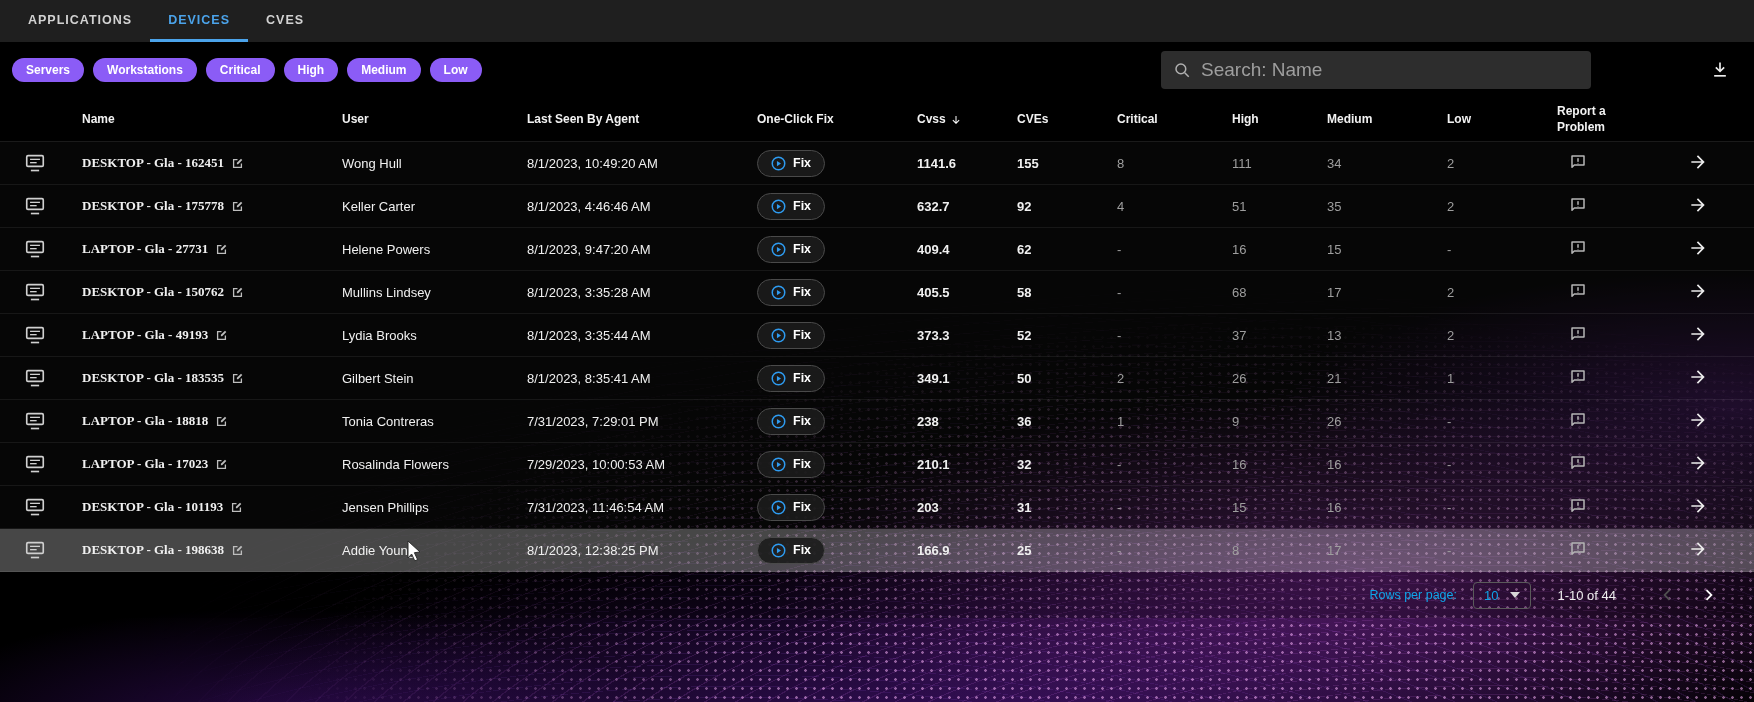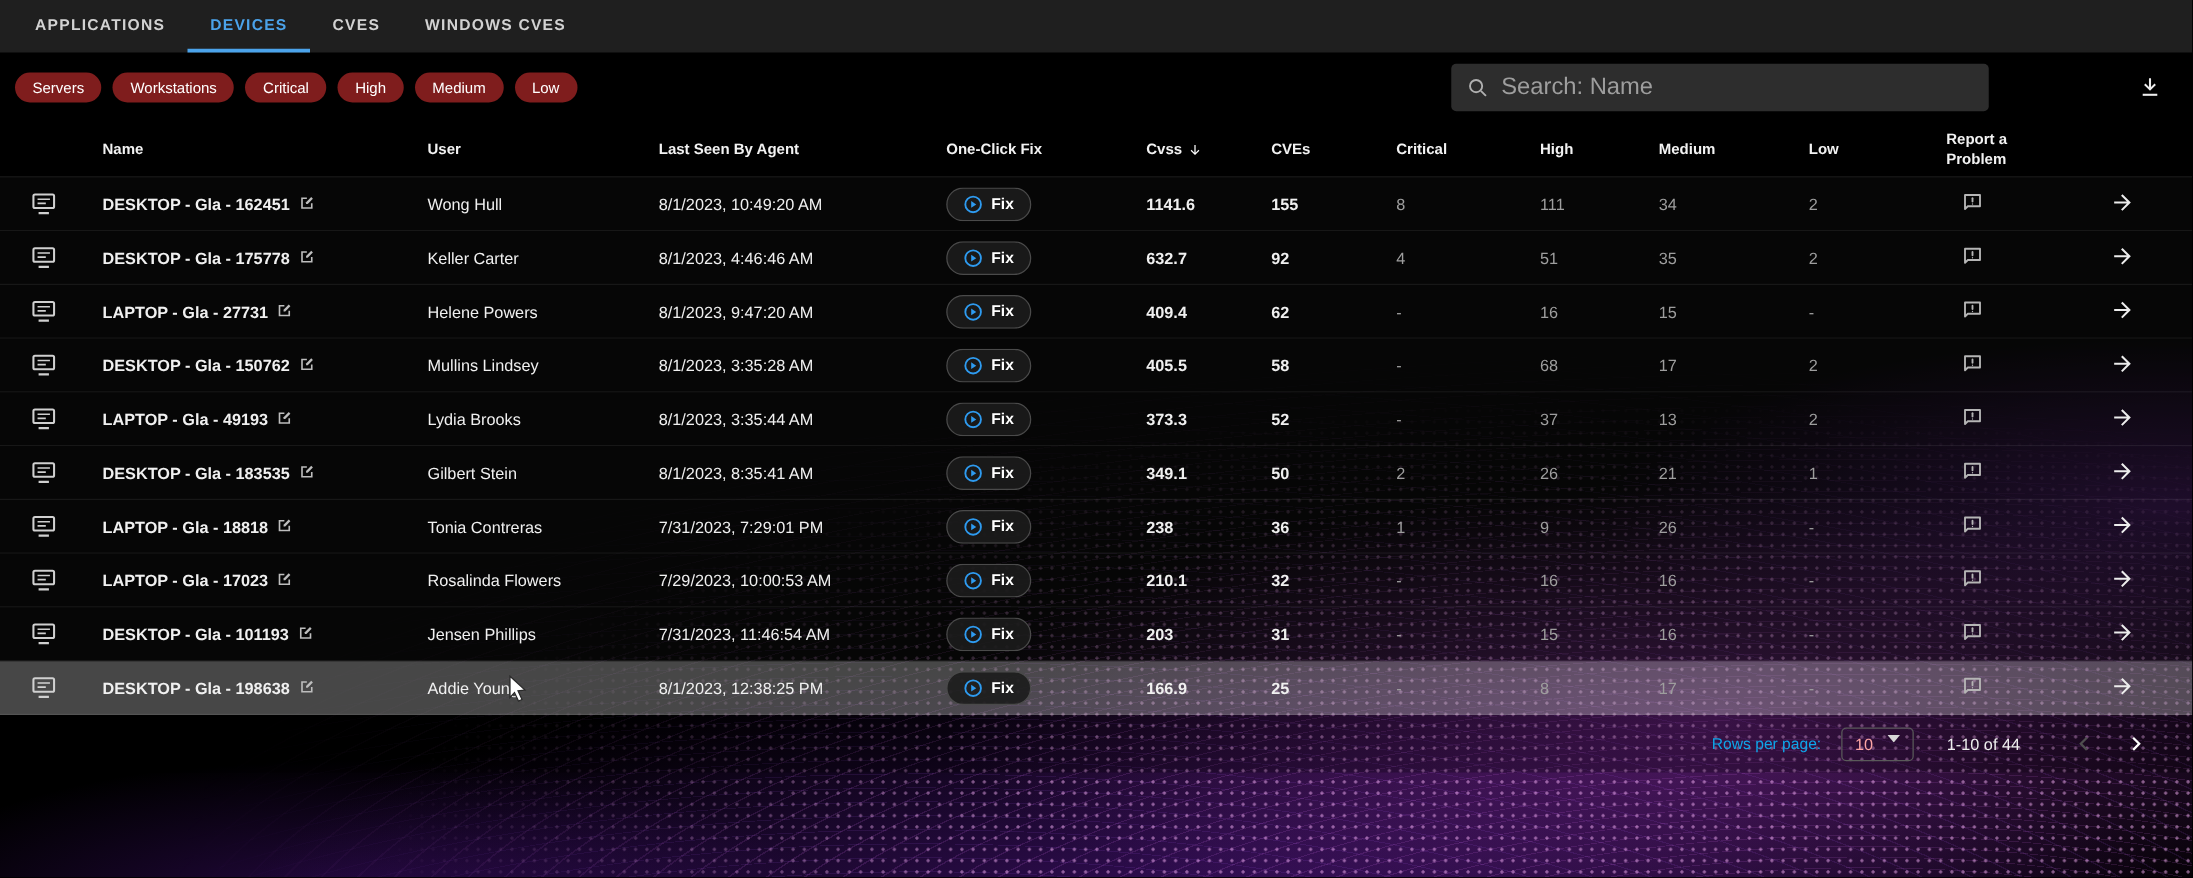--- a/index.html
+++ b/index.html
@@ -33,72 +33,71 @@
   .layer { position:relative; z-index:1; }
 
   
   .topnav { height:42px; background:#1f1f1f; display:flex; align-items:stretch; padding-left:10px; }
   .tab { display:flex; align-items:center; padding:0 18px; font-size:12.5px; font-weight:700;
          letter-spacing:1px; color:#d2d2d2; border-bottom:3px solid transparent; cursor:pointer; }
   .tab.active { color:#4ba3ea; border-bottom-color:#4ba3ea; }
 
   
   .filterbar { height:56px; display:flex; align-items:center; padding:0 24px 0 12px; gap:9px; }
-  .chip { background:#7f1d1d; color:#fff; font-size:12px; font-weight:400; padding:5px 14px;
+  .chip { background:#8b5cf6; color:#fff; font-size:12px; font-weight:700; padding:5px 14px;
           border-radius:13px; white-space:nowrap; cursor:pointer; }
   .searchbox { margin-left:auto; margin-right:110px; width:430px; height:38px; background:#2d2d2d;
                border-radius:4px; display:flex; align-items:center; padding:0 12px; gap:10px; }
   .searchbox input { flex:1; background:transparent; border:none; outline:none; color:#e0e0e0;
                      font-size:19px; font-family:inherit; }
   .searchbox input::placeholder { color:#9e9e9e; }
   .dlbtn { display:flex; align-items:center; cursor:pointer; }
 
   
   .grid { display:grid; grid-template-columns:70px 260px 185px 230px 160px 100px 100px 115px 95px 120px 110px 115px 94px; }
   .thead { height:44px; align-items:center; border-bottom:1px solid rgba(255,255,255,0.10); }
   .hcell { font-size:12px; font-weight:700; color:#f2f2f2; padding-left:12px; line-height:1.3; cursor:pointer; }
   .hcell.sorted { display:flex; align-items:center; gap:4px; }
   .trow { height:43px; align-items:center; border-bottom:1px solid rgba(255,255,255,0.07);
           background:rgba(14,14,14,0.40); cursor:pointer; }
   .trow.highlight { background:rgba(148,148,148,0.48); }
   .cell { padding-left:12px; font-size:13px; color:#f0f0f0; white-space:nowrap; overflow:hidden; }
   .c-icon { display:flex; justify-content:center; padding-left:0; }
-  .c-name { font-weight:600; display:flex; gap:7px; }
+  .c-name { font-weight:600; display:flex; align-items:center; gap:7px;font-family:Liberation Serif, serif; }
   .c-user, .c-seen { font-weight:500; }
   .c-cvss, .c-cves { font-weight:700; }
   .c-sev { color:#9e9e9e; }
   .fixbtn { display:inline-flex; align-items:center; gap:7px; height:27px; padding:0 13px;
             background:rgba(28,28,28,0.9); border:1px solid #4a4a4a; border-radius:14px;
             color:#fff; font-size:12.5px; font-weight:700; font-family:inherit; cursor:pointer; }
   .iconbtn { display:inline-flex; cursor:pointer; }
 
   
   .footer { height:46px; display:flex; align-items:center; justify-content:flex-end;
             padding-right:24px; gap:0; background:rgba(0,0,0,0.25); }
   .rpp-label { color:#0ea5e9; font-size:12.5px; margin-right:16px; }
-  .rpp-select { display:flex; gap:12px; border:1px solid #5a5a5a; border-radius:4px;
-                padding:5px 10px; color:#fca5a5; font-size:13px; cursor:pointer; }
+  .rpp-select { display:flex; align-items:center; gap:12px; border:1px solid #5a5a5a; border-radius:4px;
+                padding:5px 10px; color:#0ea5e9; font-size:13px; cursor:pointer; }
   .range { color:#eee; font-size:13px; margin:0 30px 0 26px; }
   .pgbtn { display:inline-flex; padding:4px 10px; cursor:pointer; }
   .pgbtn.disabled { cursor:default; }
 
   
   .cursor { position:absolute; left:406px; top:540px; z-index:5; pointer-events:none; }
 </style>
 </head>
 <body>
 
 <div class="page">
   <div class="bg-waves"></div>
 
   <header class="topnav layer">
     <div class="tab">APPLICATIONS</div>
     <div class="tab active">DEVICES</div>
     <div class="tab">CVES</div>
-    <div class="tab">WINDOWS CVES</div>
   </header>
 
   <div class="filterbar layer">
     <div class="chip">Servers</div>
     <div class="chip">Workstations</div>
     <div class="chip">Critical</div>
     <div class="chip">High</div>
     <div class="chip">Medium</div>
     <div class="chip">Low</div>
 

